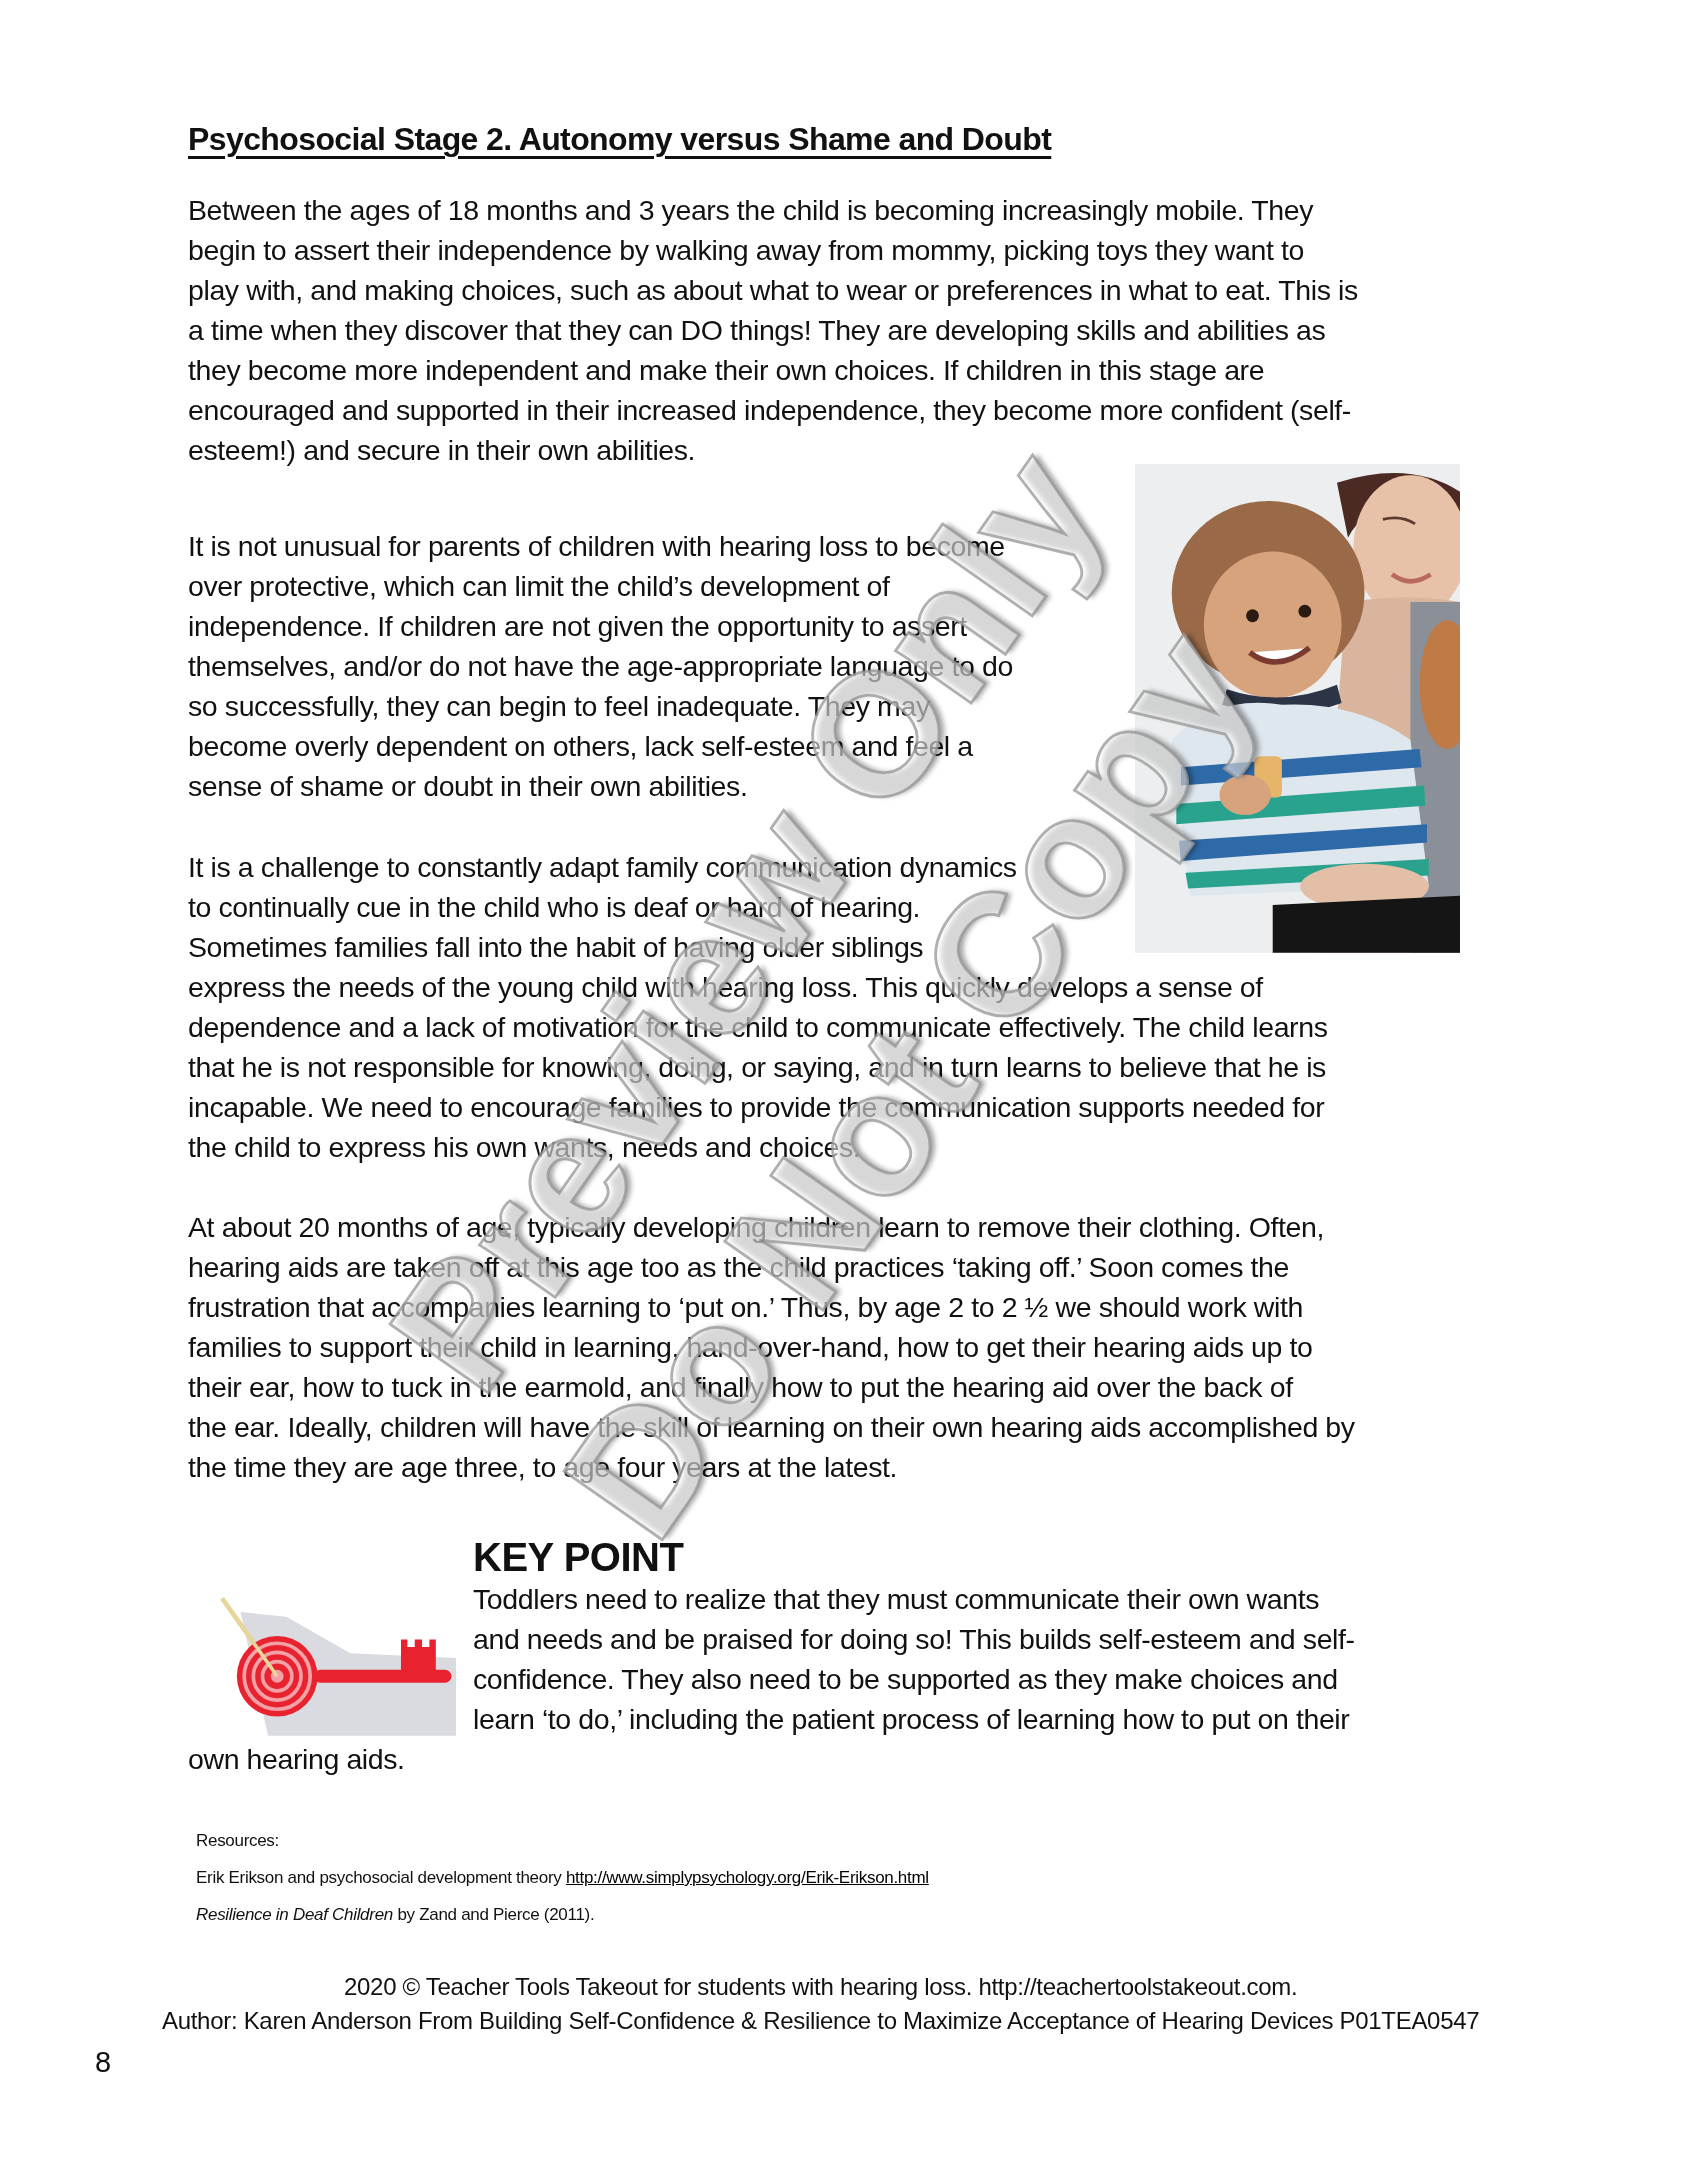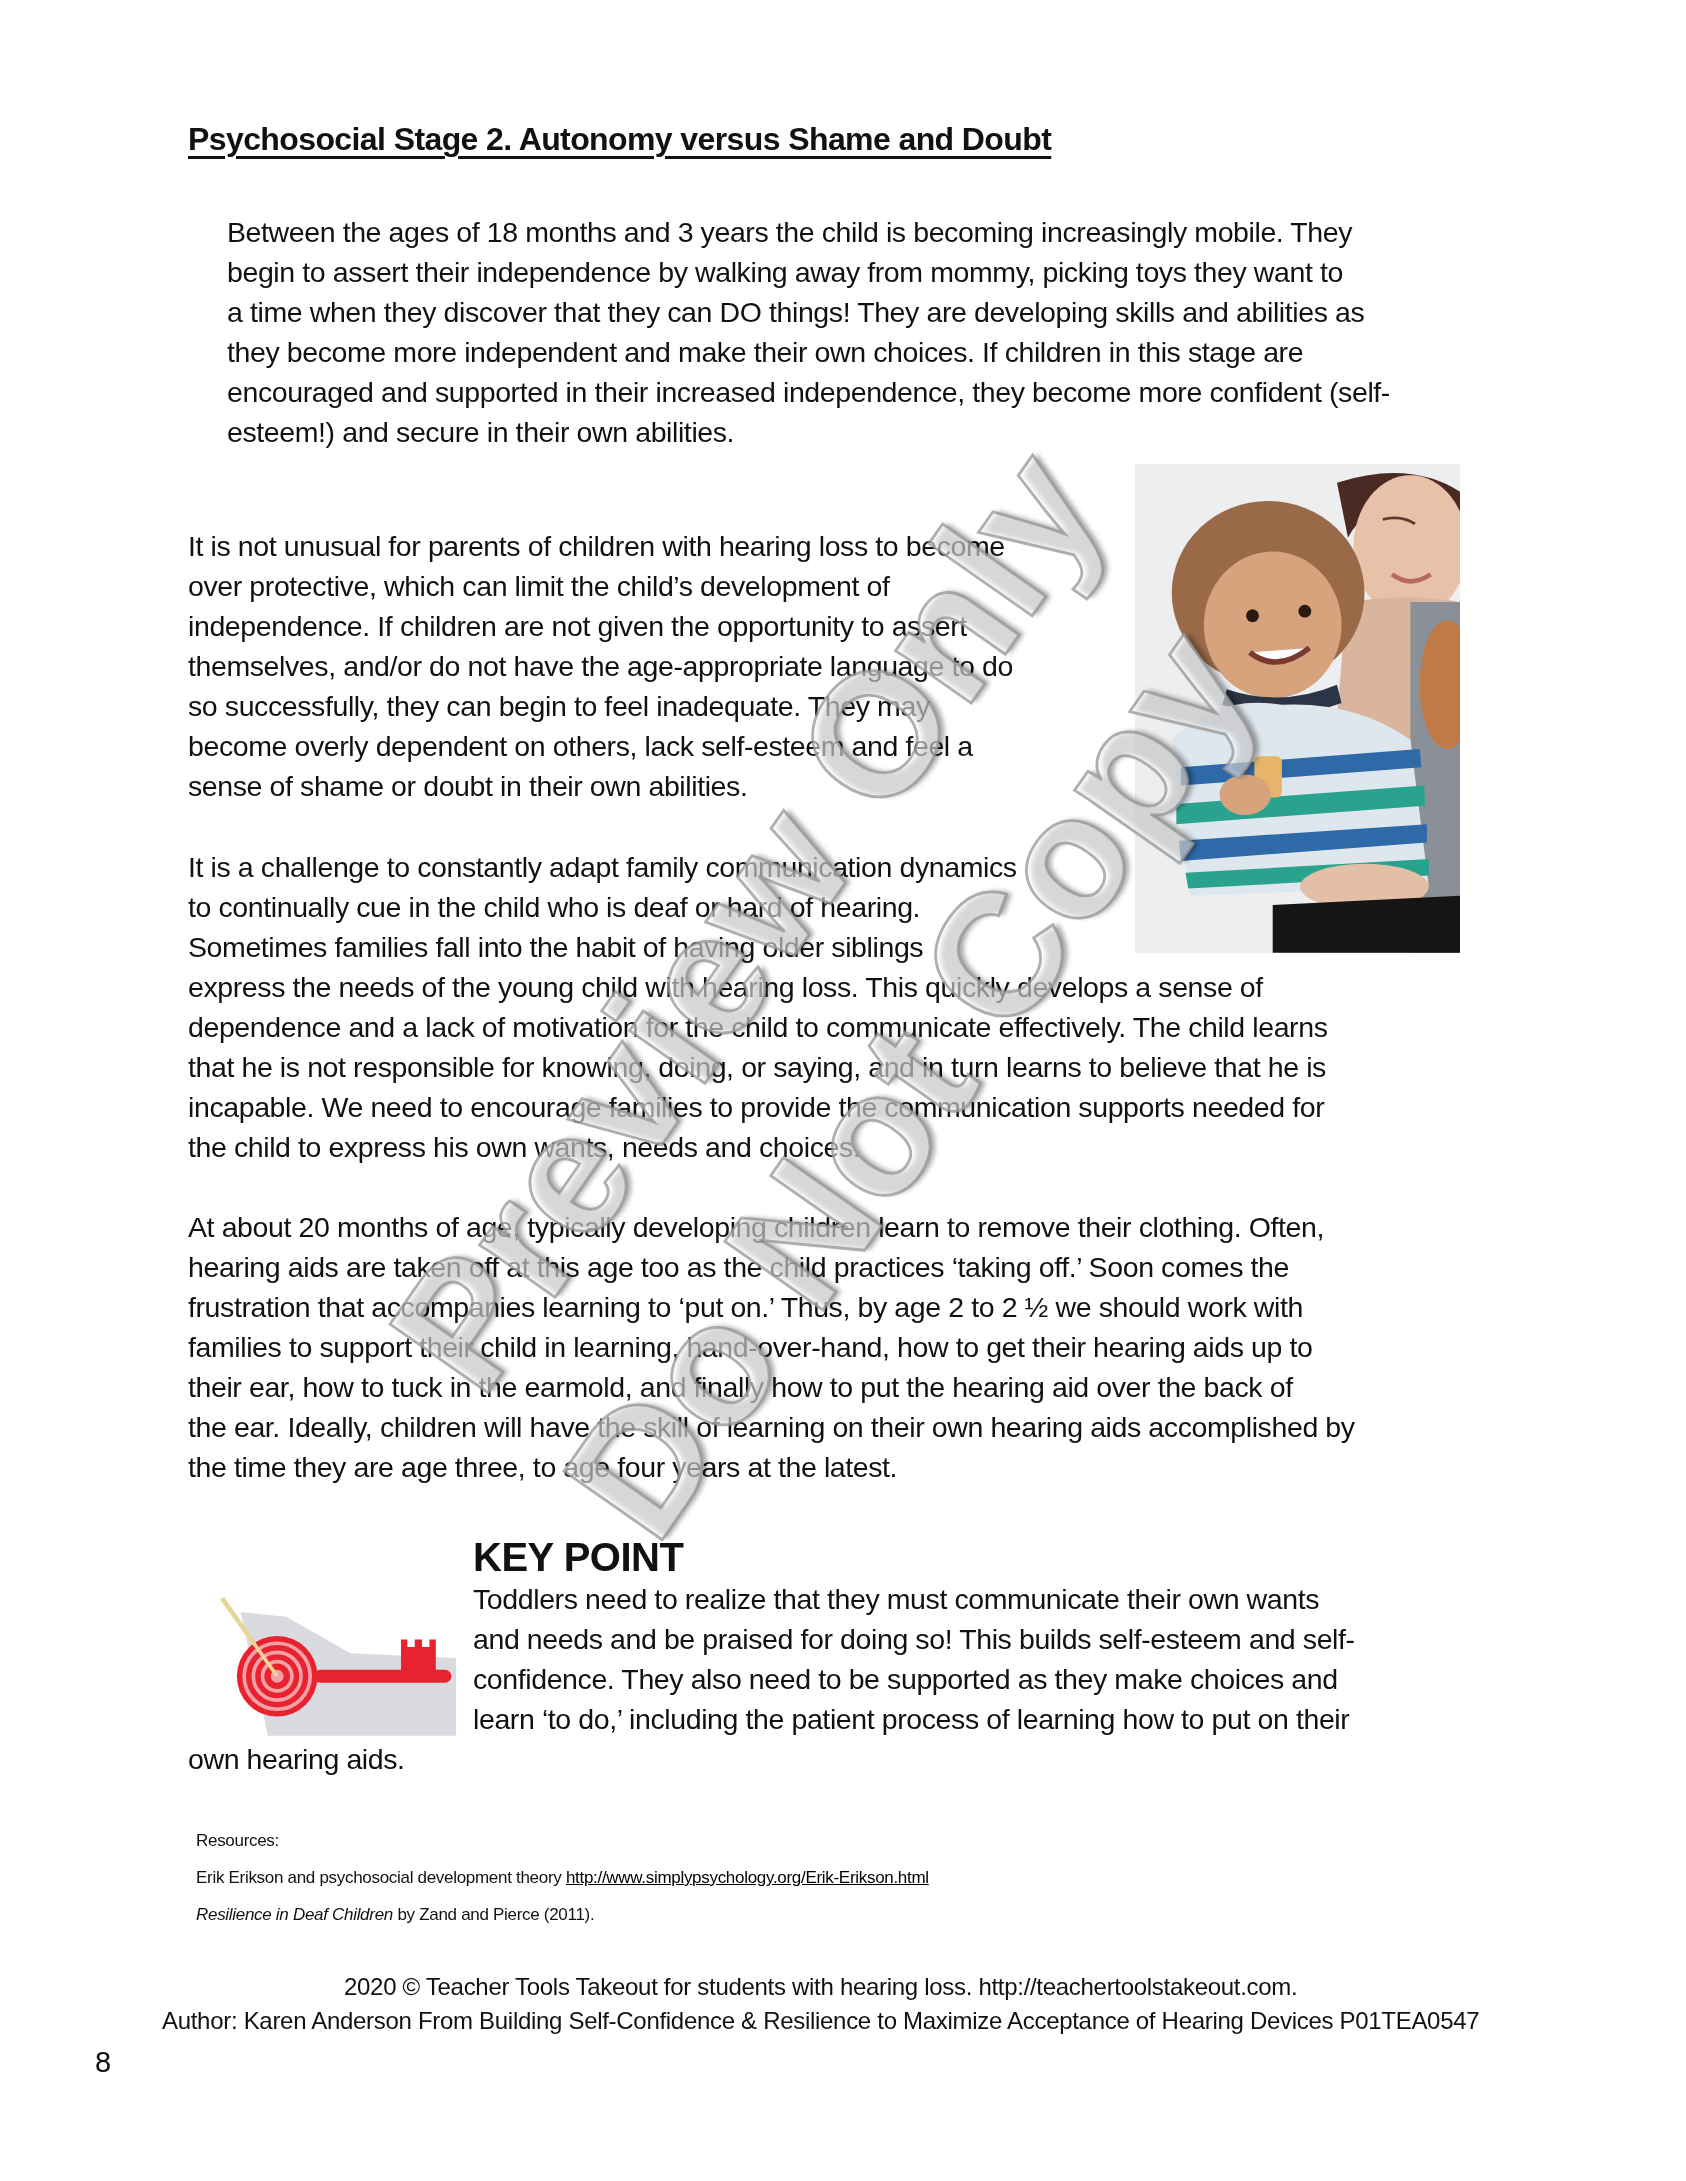--- a/index.html
+++ b/index.html
@@ -5,21 +5,21 @@
   html, body { margin: 0; padding: 0; background: #ffffff; }
   body { width: 1686px; height: 2182px; position: relative; overflow: hidden;
          font-family: "Liberation Sans", "DejaVu Sans", sans-serif; color: #111111; }
   .page { position: absolute; left: 0; top: 0; width: 1460px; height: 2182px; }
   .title { position: absolute; left: 188px; top: 121px; font-size: 32px; font-weight: bold;
            text-decoration: underline; text-decoration-thickness: 2.8px; text-underline-offset: 5.5px;
            letter-spacing: -0.6px; margin: 0; }
   .para { position: absolute; left: 188px; font-size: 28.5px; line-height: 40px; margin: 0;
           letter-spacing: -0.4px; }
   .para .ln { display: block; white-space: nowrap; }
-  #p1 { top: 212px; margin-left: 39px; }
+  #p1 { top: 190px; }
   #p2 { top: 526px; }
   #p3 { top: 847px; }
   #p4 { top: 1207px; }
   .photo { position: absolute; left: 1135px; top: 464px; width: 325px; height: 489px; overflow: hidden;
            background: #eeeeef; }
   .keypoint-title { position: absolute; left: 473px; top: 1535px; font-size: 40px; font-weight: bold;
                     margin: 0; letter-spacing: -0.5px; }
   #kp-body { top: 1579px; left: 473px; }
   #kp-tail { top: 1739px; text-align: right; }
   .key-icon { position: absolute; left: 213px; top: 1589px; width: 243px; height: 147px; }
@@ -42,20 +42,21 @@
 </head>
 <body>
 
 <div class="page">
 
   <h1 class="title">Psychosocial Stage 2. Autonomy versus Shame and Doubt</h1>
 
   <p class="para" id="p1">
     <span class="ln">Between the ages of 18 months and 3 years the child is becoming increasingly mobile. They</span>
     <span class="ln">begin to assert their independence by walking away from mommy, picking toys they want to</span>
+    <span class="ln">play with, and making choices, such as about what to wear or preferences in what to eat. This is</span>
     <span class="ln">a time when they discover that they can DO things! They are developing skills and abilities as</span>
     <span class="ln">they become more independent and make their own choices. If children in this stage are</span>
     <span class="ln">encouraged and supported in their increased independence, they become more confident (self-</span>
     <span class="ln">esteem!) and secure in their own abilities.</span>
   </p>
 
   <div class="photo" aria-label="Mother holding smiling curly-haired toddler in striped shirt">
     <svg width="325" height="489" viewBox="0 0 354 532">
       <rect width="354" height="532" fill="#eceef0"></rect>
 

